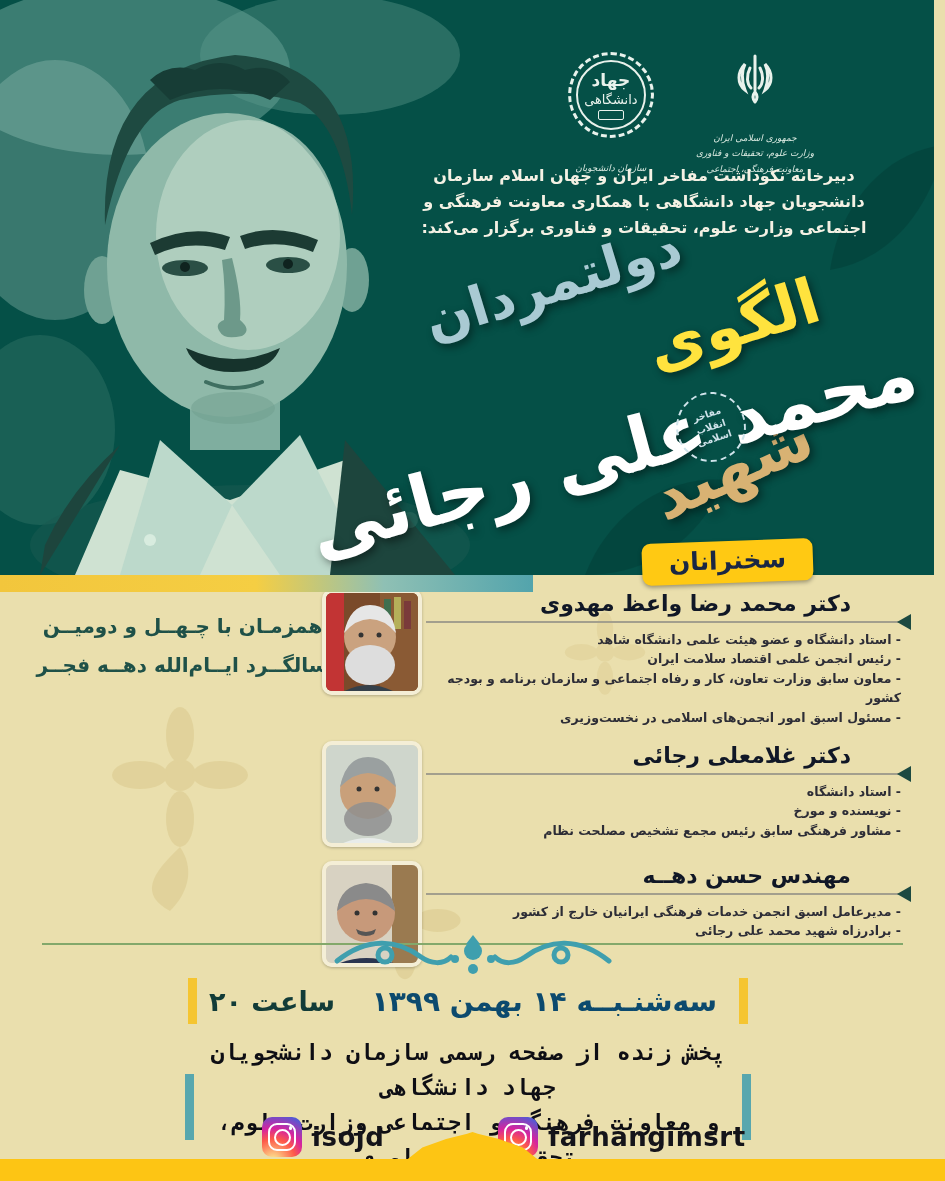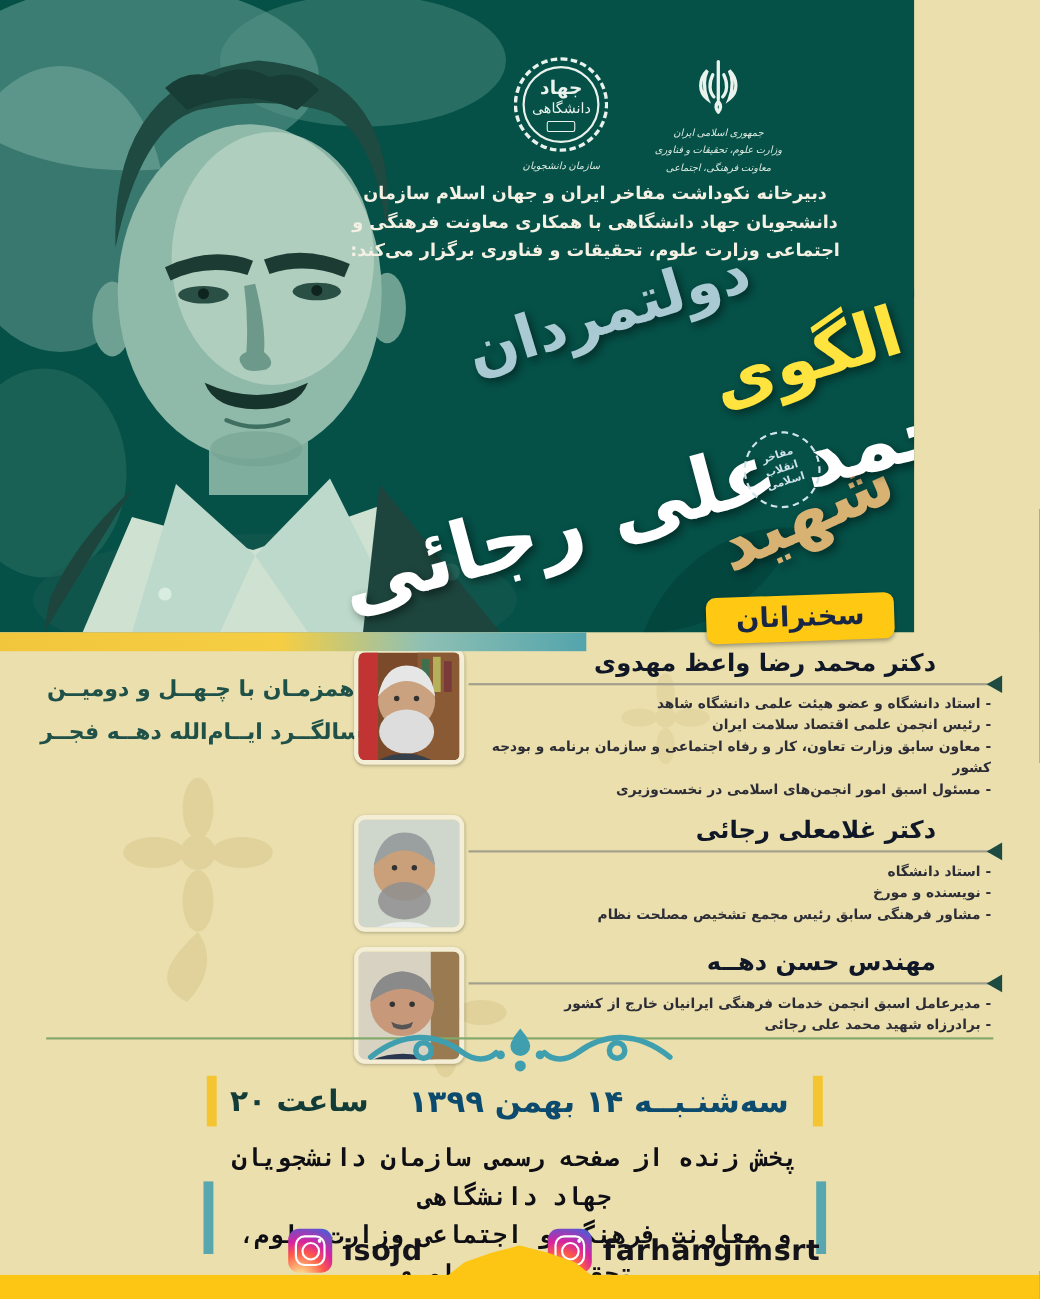--- a/index.html
+++ b/index.html
@@ -2,29 +2,29 @@
 <html lang="fa" dir="rtl"><head>
 <meta charset="utf-8">
 <style>
   * { margin:0; padding:0; box-sizing:border-box; }
   body { background:#555; font-family:"DejaVu Sans", sans-serif; }
   .poster{
     position:relative; width:945px; height:1181px; margin:0 auto;
     background:#eadfad; overflow:hidden; direction:rtl;
   }
   
-  .hero{ position:absolute; top:0; left:0; width:831px; height:575px;
+  .hero{ position:absolute; top:0; left:0; width:934px; height:575px;
          background:#055047; overflow:hidden; }
   .hero .leaf{ position:absolute; opacity:.55; }
   .portrait{ position:absolute; top:0; left:0; }
   .logos{ position:absolute; top:52px; right:120px; display:flex;
           flex-direction:row-reverse; align-items:flex-start; gap:42px; }
   .logo{ display:flex; flex-direction:column; align-items:center; color:#e9f2ec; }
-  .logo-caption{ margin-top:6px; font-size:9px; line-height:1.7; text-align:center;
-                 font-style:italic; color:#dcebe2;font-family:Liberation Serif, serif; }
+  .logo-caption{ margin-top:23px; font-size:9px; line-height:1.7; text-align:center;
+                 font-style:italic; color:#dcebe2; }
   .jahad-ring{ width:86px; height:86px; border-radius:50%;
                border:3px dashed #e9f2ec; display:flex; flex-direction:column;
                align-items:center; justify-content:center; position:relative; }
   .jahad-ring .inner{ width:70px; height:70px; border-radius:50%; border:2px solid #e9f2ec;
                display:flex; flex-direction:column; align-items:center; justify-content:center; }
   .jahad-main{ font-size:17px; font-weight:bold; }
   .jahad-sub{ font-size:13px; margin-top:2px; }
   .jahad-gear{ width:26px; height:10px; border:1px solid #e9f2ec; border-radius:2px; margin-top:3px; }
   .intro{ position:absolute; top:163px; right:40px; width:500px; text-align:center;
           color:#f4f1e4; font-size:16px; font-weight:bold; line-height:1.62;margin-left:48px; }

